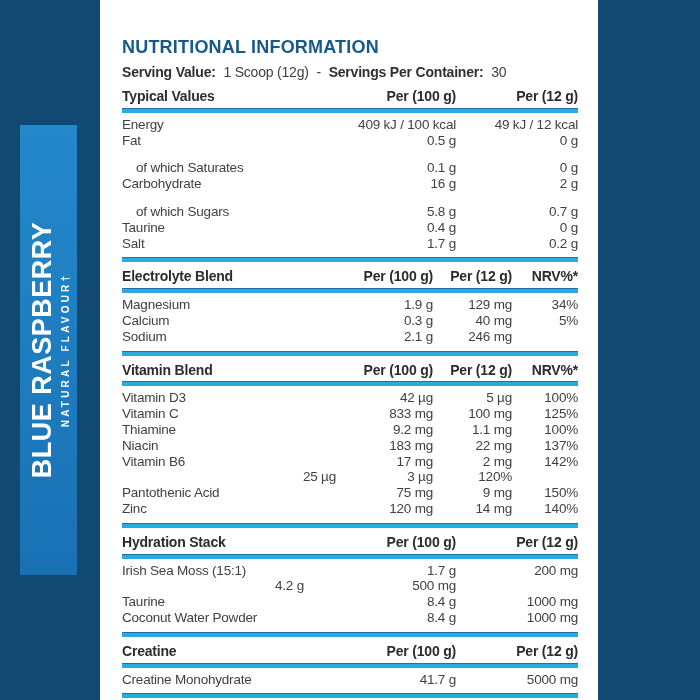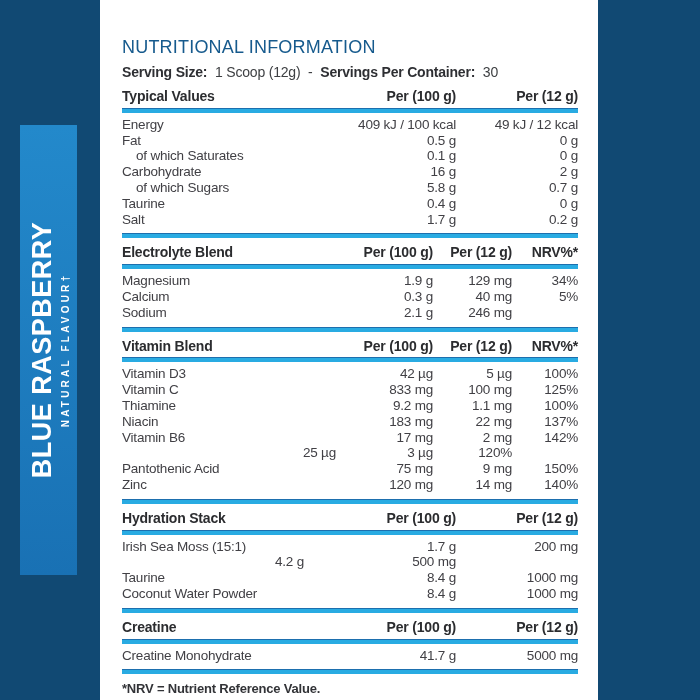--- a/index.html
+++ b/index.html
@@ -18,33 +18,33 @@
   .flavor-band{position:absolute;left:20px;top:125px;width:57px;height:450px;
     background:linear-gradient(180deg,var(--band-top,#2389cb) 0%,var(--band-bottom,#1971b4) 100%);}
   .flavor-rot{position:absolute;left:50%;top:50%;width:450px;height:57px;
     transform:translate(-50%,-50%) rotate(-90deg);
     display:flex;flex-direction:column;align-items:center;justify-content:center;}
   .flavor-name{color:#ffffff;font-weight:700;font-size:27px;letter-spacing:0.5px;line-height:1;white-space:nowrap;}
   .flavor-sub{color:#ffffff;font-weight:700;font-size:10px;letter-spacing:3.2px;margin-top:4px;white-space:nowrap;}
 
   
   .content{position:absolute;left:122px;top:37px;width:456px;color:#414045;letter-spacing:-0.2px;}
-  h1.title{margin:0 0 6px 0;font-size:18px;font-weight:400;letter-spacing:0.2px;color:var(--title-blue,#165a8d);}
+  h1.title{margin:0 0 6px 0;font-size:18px;font-weight:700;letter-spacing:0.2px;color:var(--title-blue,#165a8d);}
   .serving{font-size:14px;color:#3e4043;margin-bottom:9px;white-space:nowrap;}
   .serving b{color:#2e2f33;}
   .serving .sp{margin-left:4px;}
 
   .sec{margin-bottom:7px;}
   .trow{display:grid;align-items:baseline;}
   .t2 .trow{grid-template-columns:1fr 152px 122px;}
   .t3 .trow{grid-template-columns:1fr 97px 79px 66px;}
   .cell{font-size:13.5px;line-height:15.8px;color:#414045;}
   .cell.val{text-align:right;white-space:nowrap;}
   .cell.label{text-align:left;white-space:nowrap;}
-  .cell.label.indent{padding-left:14px;}
+  .cell.label.indent{padding-left:14px;margin-top:12px;}
   .thead{padding-bottom:3px;}
   .thead .cell{font-weight:700;font-size:14px;color:#2b2c2f;}
   .rows{padding:4px 0 6px 0;}
   .bar{height:4px;background:var(--cyan,#29abe2);border-top:1px solid var(--bar-edge,#1d6fae);}
 
   .fn1{margin-top:7px;font-size:13px;font-weight:700;color:#323337;}
 </style>
 </head>
 <body>
 
@@ -58,21 +58,21 @@
       </div>
     </div>
   </div>
 
   <div class="col-right"></div>
 
   <div class="content">
     <h1 class="title">NUTRITIONAL INFORMATION</h1>
 
     <div class="serving">
-      <b>Serving Size:</b>
+      <b>Serving Value:</b>
       <span class="sp">1 Scoop (12g)</span>
       <span class="sp">-</span>
       <b class="sp">Servings Per Container:</b>
       <span class="sp">30</span>
     </div>
 
     <div>
         <section class="sec t2">
           <div class="trow thead">
             <div class="cell label">Typical Values</div>

